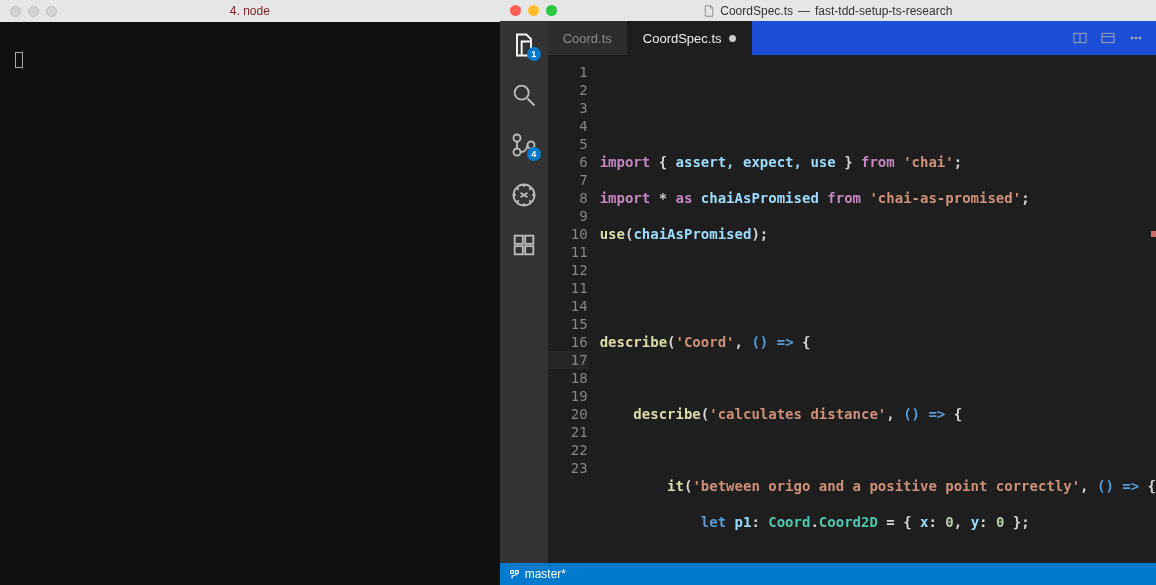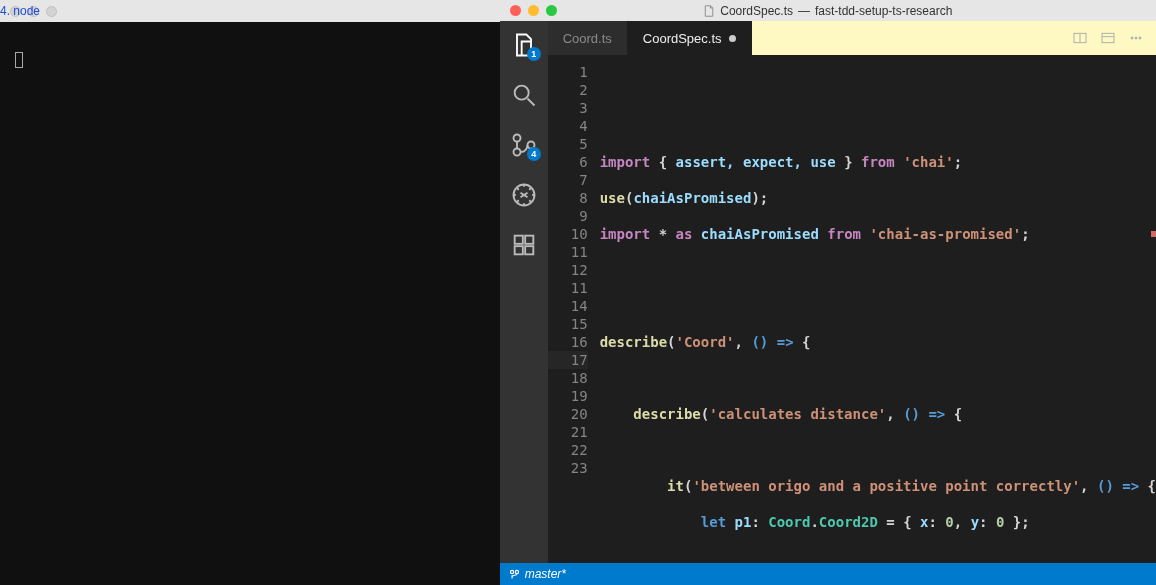--- a/index.html
+++ b/index.html
@@ -5,21 +5,21 @@
   * { margin: 0; padding: 0; box-sizing: border-box; }
   html, body { width: 1156px; height: 585px; font-family: -apple-system, BlinkMacSystemFont, sans-serif; overflow: hidden; }
   .root { display: flex; flex-direction: row; width: 100%; height: 100%; }
 
   
   .left { width: 547px; height: 100%; background: #101010; display: flex; flex-direction: column; }
   .term-titlebar { height: 22px; background: #e6e6e6; display: flex; align-items: center; position: relative; }
   .term-traffic { display: flex; gap: 7px; padding-left: 10px; }
   .traffic-dot { width: 11px; height: 11px; border-radius: 50%; }
   .traffic-grey { background: #d3d3d3; border: 0.5px solid #c0c0c0; }
-  .term-title { position: absolute; left: 0; right: 0; font-size: 12px; color: #1d4ed8; }
+  .term-title { position: absolute; left: 0; right: 0; text-align: center; font-size: 12px; color: #7f1d1d; }
   .term-body { flex: 1; padding: 18px 6px 6px 15px; font-family: "Menlo","Monaco",monospace; font-size: 14px; line-height: 1.4; color: #bbb; }
   .term-passing-count { color: #20c020; font-weight: bold;}
   .term-passing-word { color: #20c020; font-weight: bold;}
   .term-passing-time { color: #6a6a6a; }
   .term-prompt { display: inline-block; width: 8px; height: 16px; border: 1px solid #aaa; margin-top: 12px;}
 
   
   .right { flex: 1; height: 100%; display: flex; flex-direction: column; font-size: 13px; }
   .vsc-titlebar { height: 21px; background: #e6e6e6; display: flex; align-items: center; position: relative; }
   .vsc-traffic { display: flex; gap: 7px; padding-left: 10px; }
@@ -28,21 +28,21 @@
   .vsc-title svg { width: 12px; height: 12px; }
 
   .vsc-body { flex: 1; display: flex; flex-direction: row; background: #1e1e1e; min-height: 0;}
   .activitybar { width: 48px; background: #333333; display: flex; flex-direction: column; align-items: center; padding-top: 10px; gap: 22px; }
   .activity-item { width: 28px; height: 28px; position: relative; display:flex; align-items:center; justify-content:center;}
   .activity-item svg { stroke: #bbb; fill: none; stroke-width: 1.6;}
   .activity-item.active svg { stroke: #fff; }
   .badge { position: absolute; bottom: -2px; right: -3px; background: #007acc; color: #fff; font-size: 9px; width: 14px; height: 14px; border-radius: 50%; display: flex; align-items: center; justify-content: center; font-weight: bold;}
 
   .editor-region { flex: 1; display: flex; flex-direction: column; min-width:0;}
-  .tabs { height: 34px; background: #fef9c3; display: flex; align-items: stretch; }
+  .tabs { height: 34px; background: #1d4ed8; display: flex; align-items: stretch; }
   .tab { padding: 0 15px; display: flex; align-items: center; gap: 7px; font-size: 13px; color: #8a8a8a; background: #2d2d2d; border-right:1px solid #1e1e1e; white-space:nowrap;}
   .tab.active { background: #1e1e1e; color: #eee; }
   .tab-dirty { width: 7px; height: 7px; border-radius: 50%; background: #ccc; }
   .tab-actions { margin-left: auto; display: flex; align-items: center; gap: 12px; padding-right: 12px; color: #aaa;}
   .tab-actions svg { width: 16px; height: 16px; stroke: #aaa; fill:none; stroke-width:1.4;}
 
   .editor { flex: 1; display: flex; font-family: "Menlo","Monaco",monospace; font-size: 14px; line-height: 18px; background: #1e1e1e; overflow: hidden; position:relative;}
   .gutter { width: 52px; text-align: right; color: #858585; padding: 8px 12px 0 0; user-select: none;}
   .code { flex: 1; padding: 8px 0 0 0; color: #d4d4d4; white-space: pre; min-width:0;font-weight:bold;}
   .gutter div { height: 18px; }
@@ -52,21 +52,21 @@
   .tok-from { color: #c586c0; }
   .tok-str { color: #ce9178; }
   .tok-fn { color: #dcdcaa; }
   .tok-type { color: #4ec9b0; }
   .tok-id { color: #9cdcfe; }
   .tok-num { color: #b5cea8; }
   .tok-pun { color: #d4d4d4; }
   .tok-const { color: #569cd6; }
 
   .statusbar { height: 22px; background: #007acc; display: flex; align-items: center; font-size: 12px; color: #fff; }
-  .sb-left { display:flex; align-items:flex-start;font-style:italic;}
+  .sb-left { display:flex; align-items:flex-start;}
   .sb-item { padding: 0 8px; display: flex; align-items: center; gap: 4px; height: 22px;}
   .sb-right { margin-left: auto; display:flex; align-items:center;}
   .sb-item svg { width: 13px; height: 13px; fill: #fff;}
   .smiley { width:14px; height:14px; border:1.5px solid #fff; border-radius:50%; position:relative; margin-right:6px;}
   .smiley::before, .smiley::after { content:''; position:absolute; background:#fff;}
   .smiley::before { width:2px; height:2px; top:3px; left:3px; box-shadow: 4px 0 #fff;}
   .smiley::after { width:6px; height:3px; border:1.5px solid #fff; border-top:0; border-radius: 0 0 6px 6px; bottom:2px; left:2.5px; background:none;}
   .error-ind { position:absolute; right:0; top:176px; width:5px; height:6px; background:#d16969;}
 </style>
 </head>
@@ -196,22 +196,22 @@
             <div>19</div>
             <div>20</div>
             <div>21</div>
             <div>22</div>
             <div>23</div>
           </div>
           <div class="code">
 <div class="row"></div>
 <div class="row"></div>
 <div class="row"><span class="tok-kw">import</span> <span class="tok-pun">{</span> <span class="tok-id">assert, expect, use</span> <span class="tok-pun">}</span> <span class="tok-from">from</span> <span class="tok-str">'chai'</span><span class="tok-pun">;</span></div>
+<div class="row"><span class="tok-kw">import</span> <span class="tok-pun">*</span> <span class="tok-kw">as</span> <span class="tok-id">chaiAsPromised</span> <span class="tok-from">from</span> <span class="tok-str">'chai-as-promised'</span><span class="tok-pun">;</span></div>
 <div class="row"><span class="tok-fn">use</span><span class="tok-pun">(</span><span class="tok-id">chaiAsPromised</span><span class="tok-pun">)</span><span class="tok-pun">;</span></div>
-<div class="row"><span class="tok-kw">import</span> <span class="tok-pun">*</span> <span class="tok-kw">as</span> <span class="tok-id">chaiAsPromised</span> <span class="tok-from">from</span> <span class="tok-str">'chai-as-promised'</span><span class="tok-pun">;</span></div>
 <div class="row"></div>
 <div class="row"></div>
 <div class="row"><span class="tok-fn">describe</span><span class="tok-pun">(</span><span class="tok-str">'Coord'</span><span class="tok-pun">,</span> <span class="tok-pun"><span class="tok-const">()</span> <span class="tok-const">=&gt;</span> {</span></div>
 <div class="row"></div>
 <div class="row"><span>    </span><span class="tok-fn">describe</span><span class="tok-pun">(</span><span class="tok-str">'calculates distance'</span><span class="tok-pun">,</span> <span class="tok-pun"><span class="tok-const">()</span> <span class="tok-const">=&gt;</span> {</span></div>
 <div class="row"></div>
 <div class="row"><span>        </span><span class="tok-fn">it</span><span class="tok-pun">(</span><span class="tok-str">'between origo and a positive point correctly'</span><span class="tok-pun">,</span> <span class="tok-pun"><span class="tok-const">()</span> <span class="tok-const">=&gt;</span> {</span></div>
 <div class="row"><span>            </span><span class="tok-const">let</span> <span class="tok-id">p1</span><span class="tok-pun">:</span> <span class="tok-type">Coord</span><span class="tok-pun">.</span><span class="tok-type">Coord2D</span> <span class="tok-pun">=</span> <span class="tok-pun">{ </span><span class="tok-id">x</span><span class="tok-pun">: </span><span class="tok-num">0</span><span class="tok-pun">, </span><span class="tok-id">y</span><span class="tok-pun">: </span><span class="tok-num">0</span><span class="tok-pun"> };</span></div>
 
 

